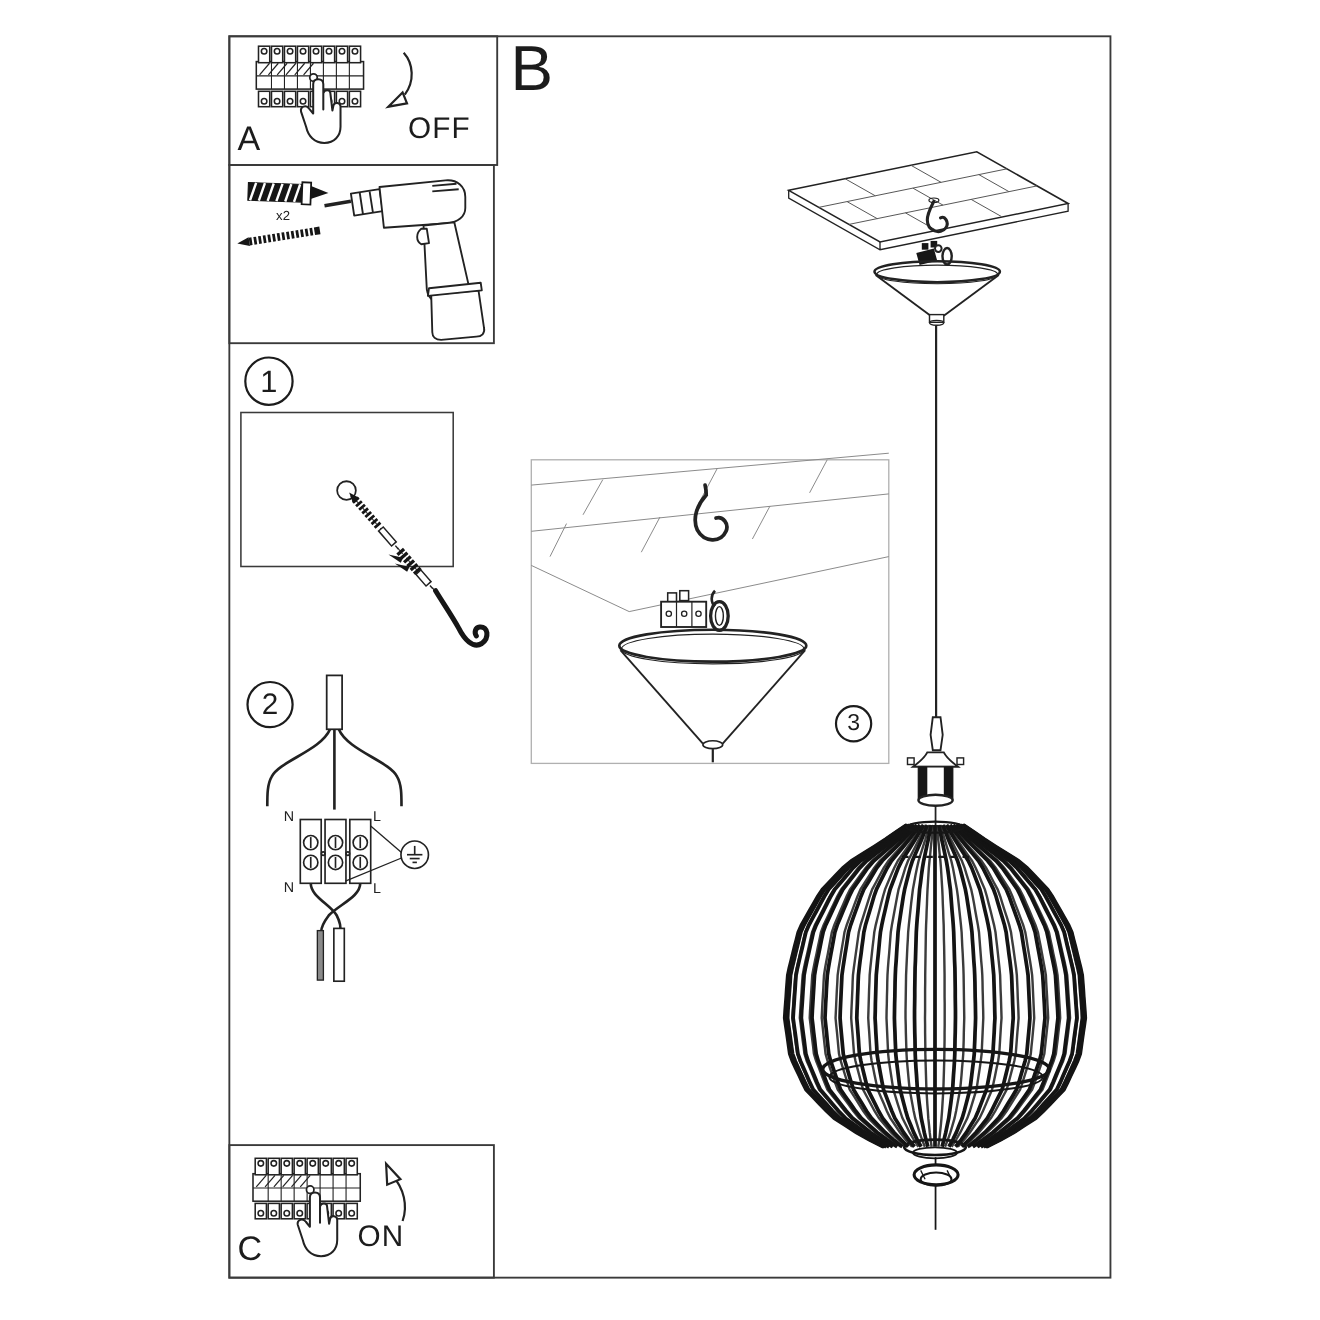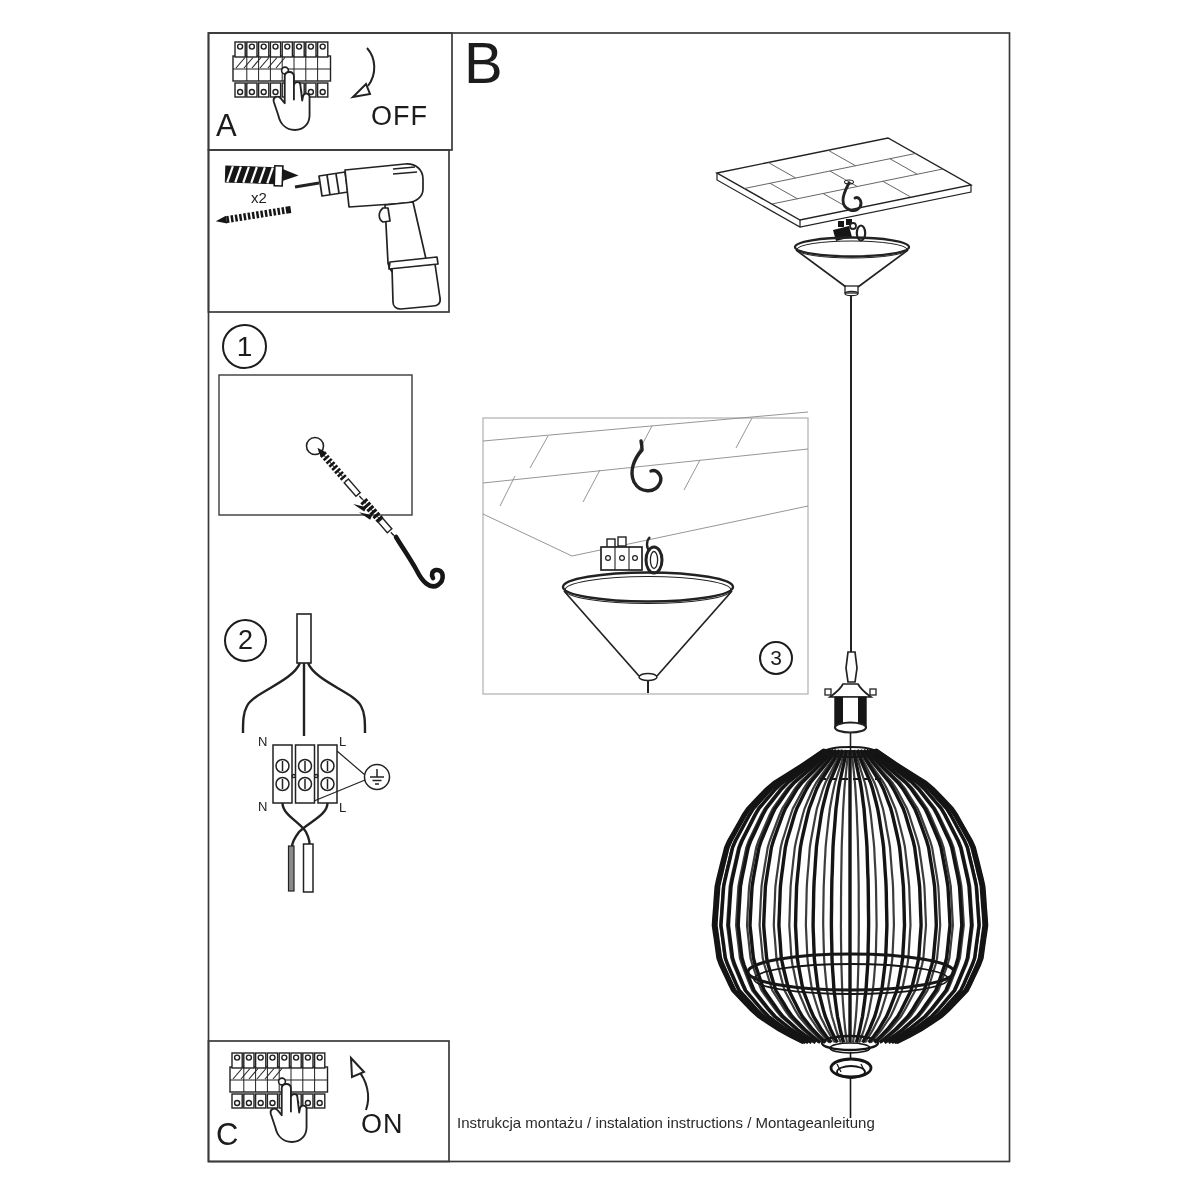--- a/index.html
+++ b/index.html
@@ -4,30 +4,30 @@
 <style>
   html,body{margin:0;padding:0;background:#fff;}
   #page{position:relative;width:1200px;height:1200px;background:#ffffff;overflow:hidden;
         font-family:"Liberation Sans", sans-serif;color:#1c1c1c;}
   #art{position:absolute;left:0;top:0;}
   .t{position:absolute;white-space:nowrap;color:#1c1c1c;line-height:1;}
   .circ{position:absolute;border:2.2px solid #1c1c1c;border-radius:50%;
         display:flex;align-items:center;justify-content:center;background:#fff;}
   .lab-a{left:216px;top:110px;font-size:31px;}
   .lab-off{left:339px;top:103px;font-size:27px;letter-spacing:1px;margin-left:32px;}
-  .lab-x2{left:251px;top:190px;font-size:15px;color:#222;}
+  .lab-x2{left:251px;top:190px;font-size:12px;color:#222;}
   .c1{left:222px;top:324px;width:41px;height:41px;font-size:28px;}
   .c2{left:224px;top:619px;width:39px;height:39px;font-size:27px;}
   .c3{left:759px;top:641px;width:30px;height:30px;font-size:21px;border-width:2px;}
   .nl{font-size:13px;color:#222;}
   .n-top{left:258px;top:735px;} .l-top{left:339px;top:735px;}
   .n-bot{left:258px;top:800px;} .l-bot{left:339px;top:801px;}
   .lab-b{left:464px;top:34px;font-size:58px;}
   .lab-c{left:216px;top:1119px;font-size:31px;}
-  .lab-on{left:361px;top:1111px;font-size:27px;letter-spacing:1px;}
+  .lab-on{left:325px;top:1111px;font-size:27px;letter-spacing:1px;}
   .footer{left:457px;top:1114px;font-size:15px;line-height:18.5px;color:#2a2a2a;}
 </style>
 </head>
 <body>
 
 <div id="page">
 
 <svg id="art" width="1200" height="1200" viewBox="0 0 1200 1200">
   <defs>
 
@@ -389,16 +389,15 @@
 <div class="t nl n-top">N</div>
 <div class="t nl l-top">L</div>
 <div class="t nl n-bot">N</div>
 <div class="t nl l-bot">L</div>
 
 <div class="t lab-b">B</div>
 <div class="t lab-c">C</div>
 <div class="t lab-on">ON</div>
 
 <div class="t footer">
-  <div>Instrukcja montażu / instalation instructions / Montageanleitung</div>
 </div>
 
 </div>
 
 </body></html>

